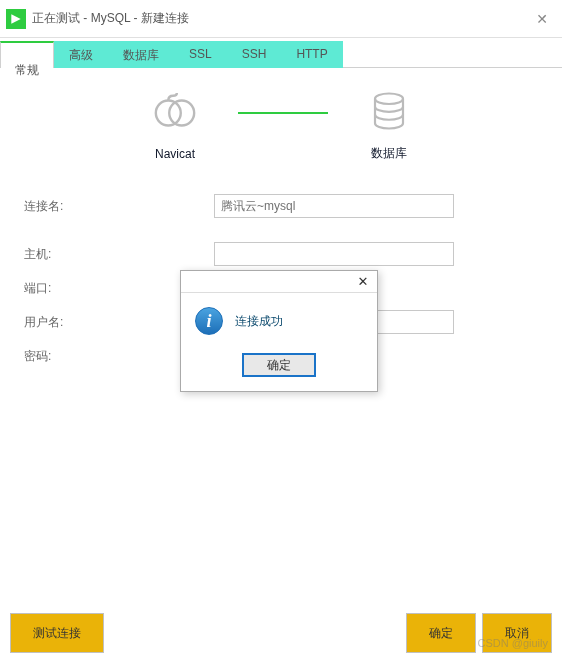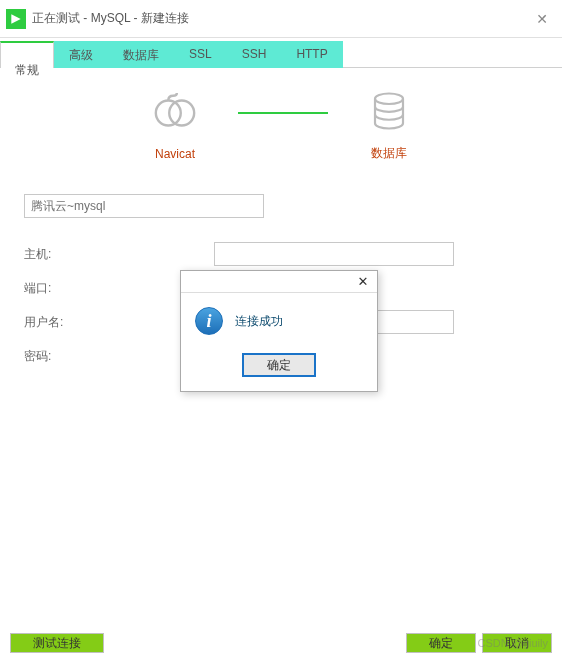--- a/index.html
+++ b/index.html
@@ -10,21 +10,21 @@
     .titlebar-icon svg { width: 14px; height: 14px; }
     .titlebar-title { flex: 1; color: #555; }
     .titlebar-close { width: 40px; height: 28px; display: flex; align-items: center; justify-content: center; cursor: pointer; color: #888; font-size: 14px; }
     
     .tabs { display: flex; border-bottom: 1px solid #d0d0d0; height: 28px; margin-top: 2px; }
     .tab { padding: 5px 14px; border: 1px solid transparent; border-bottom: none; cursor: pointer; color: #555; position: relative; top: 1px; background: #5eead4; font-size: 12px; }
     .tab.active { border-color: #d0d0d0; border-top: 2px solid #2ecc40; padding-top: 19px; background: #fff; }
     
     .banner { display: flex; align-items: center; justify-content: center; gap: 40px; padding: 20px 0 12px; }
     .banner-col { display: flex; flex-direction: column; align-items: center; gap: 8px; }
-    .banner-label { color: #c2410c; font-size: 12px; }
+    .banner-label { color: #0f172a; font-size: 12px; }
     .banner-line { width: 90px; height: 2px; background: #2ecc40; align-self: center; margin-top: -24px; }
     .navicat-icon svg { width: 46px; height: 46px; }
     .db-icon svg { width: 42px; height: 46px; }
     
     .form { padding: 18px 28px 0 24px; }
     .row { display: flex; align-items: center; min-height: 28px; margin-bottom: 6px; }
     .row-label { width: 190px; color: #666; }
     .row-input { width: 240px; height: 24px; border: 1px solid #c8c8c8; padding: 0 6px; font-size: 12px; color: #737373; }
     .row-input.wide { width: 240px; }
     .row-input.narrow { width: 80px; }
@@ -34,21 +34,21 @@
     .modal { position: absolute; left: 180px; top: 270px; width: 198px; background: #fff; border: 1px solid #aaa; box-shadow: 2px 2px 8px rgba(0,0,0,0.2); }
     .modal-head { height: 22px; display: flex; justify-content: flex-end; border-bottom: 1px solid #ddd; }
     .modal-close { width: 28px; display: flex; align-items: center; justify-content: center; cursor: pointer; font-size: 13px; color: #333; }
     .modal-body { display: flex; align-items: center; gap: 12px; padding: 14px 14px 18px; }
     .info-icon { width: 28px; height: 28px; border-radius: 50%; background: linear-gradient(#4aa3e0,#1d6fb8); display: flex; align-items: center; justify-content: center; color: #fff; font-family: Georgia, serif; font-style: italic; font-weight: bold; font-size: 18px; border: 1px solid #1d6fb8; }
     .modal-msg { color: #0c4a6e; }
     .modal-foot { display: flex; justify-content: center; padding: 0 0 14px; }
     .modal-ok { width: 74px; height: 24px; border: 2px solid #1a73c8; background: #e8e8e8; cursor: pointer; font-size: 12px; color: #333; }
     
     .footer { position: absolute; bottom: 8px; left: 0; right: 0; display: flex; padding: 0 10px; align-items: center; }
-    .footer-btn { height: 20px; padding: 0 22px; border: 1px solid #c0c0c0; background: #84cc16; cursor: pointer; font-size: 12px; color: #333; }
+    .footer-btn { height: 40px; padding: 0 22px; border: 1px solid #c0c0c0; background: #eab308; cursor: pointer; font-size: 12px; color: #333; }
     .footer-spacer { flex: 1; }
     .footer-right { display: flex; gap: 6px; }
     .watermark { position: absolute; right: 14px; bottom: 12px; font-size: 11px; color: rgba(120,120,120,0.45); pointer-events: none; }
   </style>
 </head>
 <body>
 
 <div class="titlebar">
   <div class="titlebar-icon">
     <svg viewBox="0 0 24 24">
@@ -88,20 +88,21 @@
         <path d="M8 19 a16 6 0 0 0 32 0"></path>
         <path d="M8 28 a16 6 0 0 0 32 0"></path>
       </svg>
     </span>
     <span class="banner-label">数据库</span>
   </div>
 </div>
 
 <div class="form">
   <div class="row">
+    <div class="row-label">连接名:</div>
     <input class="row-input wide" value="腾讯云~mysql" style="">
   </div>
   <div class="gap"></div>
   <div class="row">
     <div class="row-label">主机:</div>
     <input class="row-input wide blurred" value="" style="">
   </div>
   <div class="row">
     <div class="row-label">端口:</div>
     <input class="row-input narrow" value="13306" style="">

